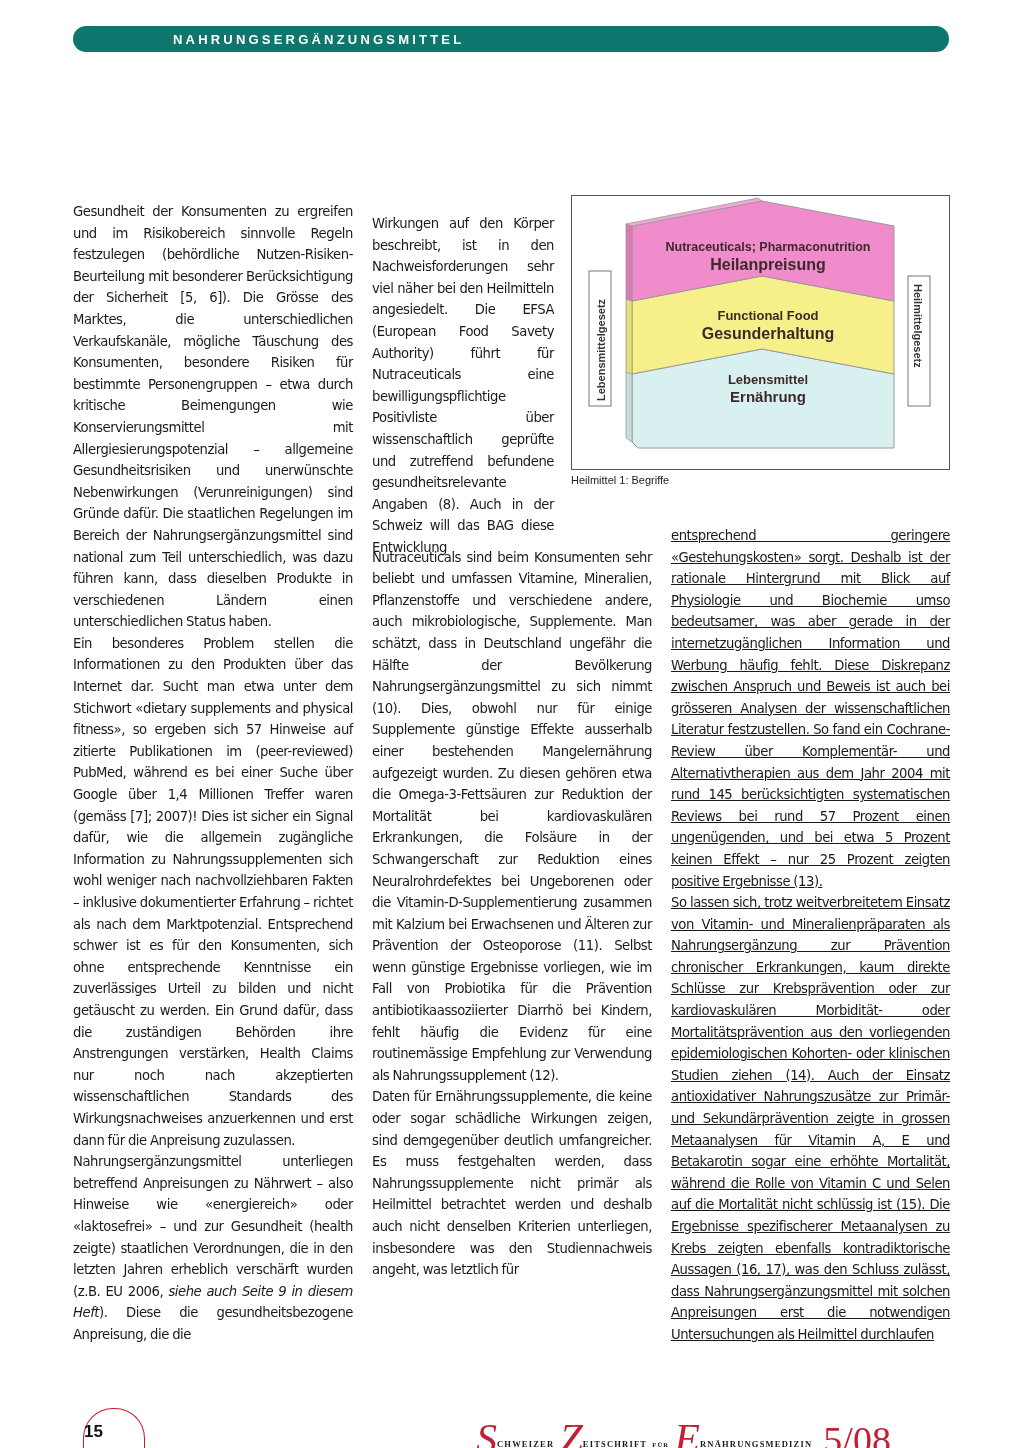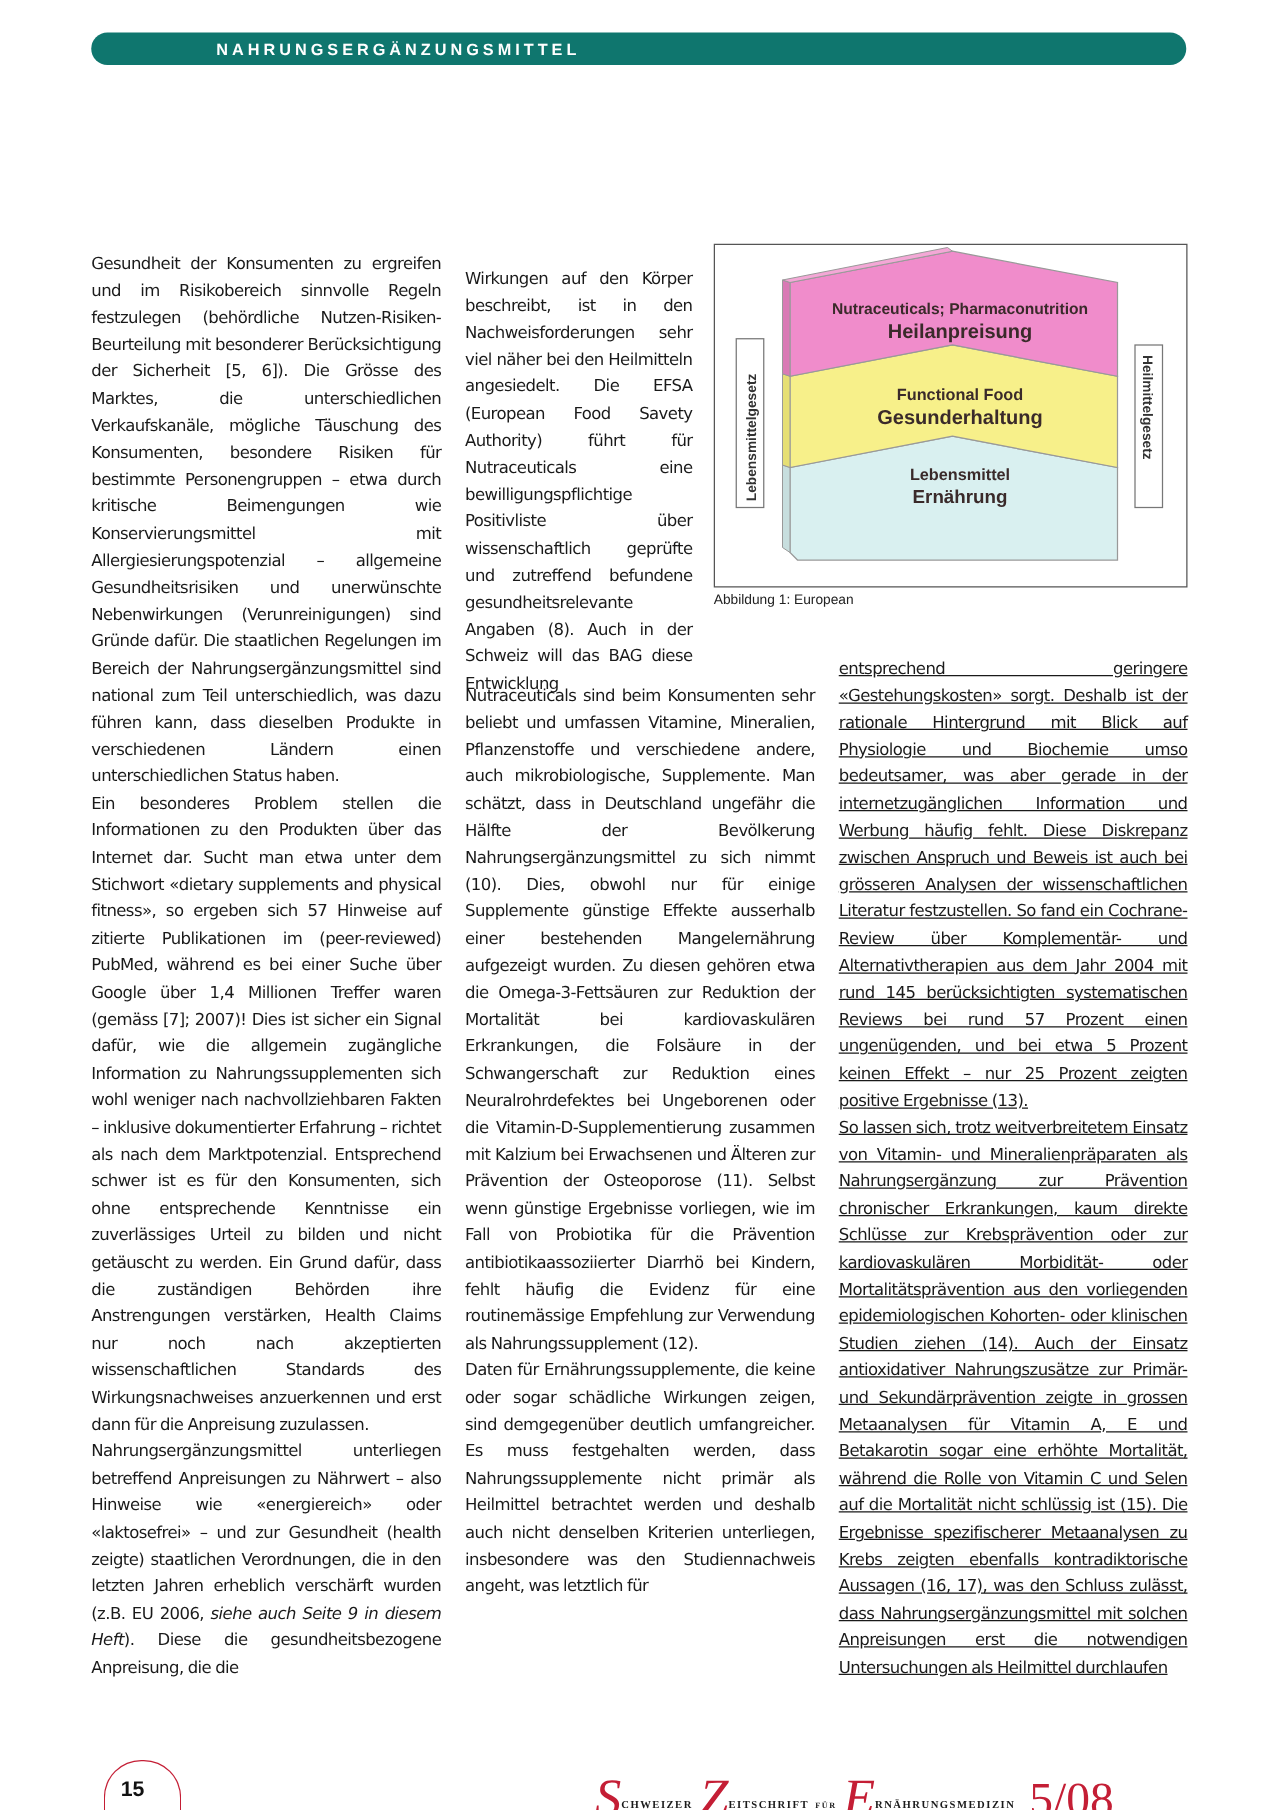--- a/index.html
+++ b/index.html
@@ -19,21 +19,21 @@
   .col2b { left:372px; top:525px; width:280px; }
   .col3 { left:671px; top:525px; width:279px;text-decoration:underline; }
   .subhead { font-family:"Liberation Sans", sans-serif; font-style:italic; font-size:14px; letter-spacing:-0.2px; }
   em { font-style:italic; }
   .figure { position:absolute; left:571px; top:195px; width:377px; height:273px;
             border:1px solid #555; background:#fff; }
   .caption { position:absolute; left:571px; top:474px; font-family:"Liberation Sans", sans-serif;
              font-size:11px; color:#222; }
   .footer-page { position:absolute; left:83px; top:1408px; width:60px; height:50px;
                  border:1.5px solid #c41e35; border-bottom:none; border-radius:30px 30px 0 0; }
-  .footer-page span { position:absolute; left:0; width:44px; top:13px; text-align:center;
+  .footer-page span { position:absolute; left:0; width:44px; top:13px; 
                       font-family:"Liberation Sans", sans-serif; font-weight:bold; font-size:17px; color:#111; }
   .journal { position:absolute; left:476px; top:1418px; height:30px; white-space:nowrap; }
   .journal .big { font-family:"Liberation Serif", serif; font-style:italic; color:#c41e35;
                   font-size:42px; line-height:30px; vertical-align:baseline; }
   .journal .small { font-family:Liberation Serif, serif; font-weight:bold; font-size:8.5px;
                     letter-spacing:1.2px; color:#1a1a1a; vertical-align:6px; }
   .journal .tiny { font-size:6.5px; }
   .journal .issue { font-family:"Liberation Serif", serif; color:#c41e35; font-size:38px; margin-left:6px; }
 </style>
 </head>
@@ -73,21 +73,21 @@
     <polygon points="54,28 186,2 190,5 60,30" fill="#f4a7d6" stroke="#999" stroke-width="0.8"></polygon>
 
     <text x="196" y="55" text-anchor="middle" font-family="Liberation Sans, sans-serif" font-weight="bold" font-size="12.5" fill="#3a2a2a">Nutraceuticals; Pharmaconutrition</text>
     <text x="196" y="74" text-anchor="middle" font-family="Liberation Sans, sans-serif" font-weight="bold" font-size="16" fill="#3a2a2a">Heilanpreisung</text>
     <text x="196" y="124" text-anchor="middle" font-family="Liberation Sans, sans-serif" font-weight="bold" font-size="13" fill="#3a2a2a">Functional Food</text>
     <text x="196" y="143" text-anchor="middle" font-family="Liberation Sans, sans-serif" font-weight="bold" font-size="16" fill="#3a2a2a">Gesunderhaltung</text>
     <text x="196" y="188" text-anchor="middle" font-family="Liberation Sans, sans-serif" font-weight="bold" font-size="13" fill="#3a2a2a">Lebensmittel</text>
     <text x="196" y="206" text-anchor="middle" font-family="Liberation Sans, sans-serif" font-weight="bold" font-size="15" fill="#3a2a2a">Ernährung</text>
   </svg>
 </div>
-<div class="caption">Abbildung 1: European</div>
+<div class="caption">Heilmittel 1: Begriffe</div>
 
 <div class="col col2b">
   <div class="spacer"></div>
   <p>Nutraceuticals sind beim Konsumenten sehr beliebt und umfassen Vitamine, Mineralien, Pflanzenstoffe und verschiedene andere, auch mikrobiologische, Supplemente. Man schätzt, dass in Deutschland ungefähr die Hälfte der Bevölkerung Nahrungsergänzungsmittel zu sich nimmt (10). Dies, obwohl nur für einige Supplemente günstige Effekte ausserhalb einer bestehenden Mangelernährung aufgezeigt wurden. Zu diesen gehören etwa die Omega-3-Fettsäuren zur Reduktion der Mortalität bei kardiovaskulären Erkrankungen, die Folsäure in der Schwangerschaft zur Reduktion eines Neuralrohrdefektes bei Ungeborenen oder die Vitamin-D-Supplementierung zusammen mit Kalzium bei Erwachsenen und Älteren zur Prävention der Osteoporose (11). Selbst wenn günstige Ergebnisse vorliegen, wie im Fall von Probiotika für die Prävention antibiotikaassoziierter Diarrhö bei Kindern, fehlt häufig die Evidenz für eine routinemässige Empfehlung zur Verwendung als Nahrungssupplement (12).</p>
   <p>Daten für Ernährungssupplemente, die keine oder sogar schädliche Wirkungen zeigen, sind demgegenüber deutlich umfangreicher. Es muss festgehalten werden, dass Nahrungssupplemente nicht primär als Heilmittel betrachtet werden und deshalb auch nicht denselben Kriterien unterliegen, insbesondere was den Studiennachweis angeht, was letztlich für</p>
 </div>
 
 <div class="col col3">
   <p>entsprechend geringere «Gestehungskosten» sorgt. Deshalb ist der rationale Hintergrund mit Blick auf Physiologie und Biochemie umso bedeutsamer, was aber gerade in der internetzugänglichen Information und Werbung häufig fehlt. Diese Diskrepanz zwischen Anspruch und Beweis ist auch bei grösseren Analysen der wissenschaftlichen Literatur festzustellen. So fand ein Cochrane-Review über Komplementär- und Alternativtherapien aus dem Jahr 2004 mit rund 145 berücksichtigten systematischen Reviews bei rund 57 Prozent einen ungenügenden, und bei etwa 5 Prozent keinen Effekt – nur 25 Prozent zeigten positive Ergebnisse (13).</p>
   <p>So lassen sich, trotz weitverbreitetem Einsatz von Vitamin- und Mineralienpräparaten als Nahrungsergänzung zur Prävention chronischer Erkrankungen, kaum direkte Schlüsse zur Krebsprävention oder zur kardiovaskulären Morbidität- oder Mortalitätsprävention aus den vorliegenden epidemiologischen Kohorten- oder klinischen Studien ziehen (14). Auch der Einsatz antioxidativer Nahrungszusätze zur Primär- und Sekundärprävention zeigte in grossen Metaanalysen für Vitamin A, E und Betakarotin sogar eine erhöhte Mortalität, während die Rolle von Vitamin C und Selen auf die Mortalität nicht schlüssig ist (15). Die Ergebnisse spezifischerer Metaanalysen zu Krebs zeigten ebenfalls kontradiktorische Aussagen (16, 17), was den Schluss zulässt, dass Nahrungsergänzungsmittel mit solchen Anpreisungen erst die notwendigen Untersuchungen als Heilmittel durchlaufen</p>

